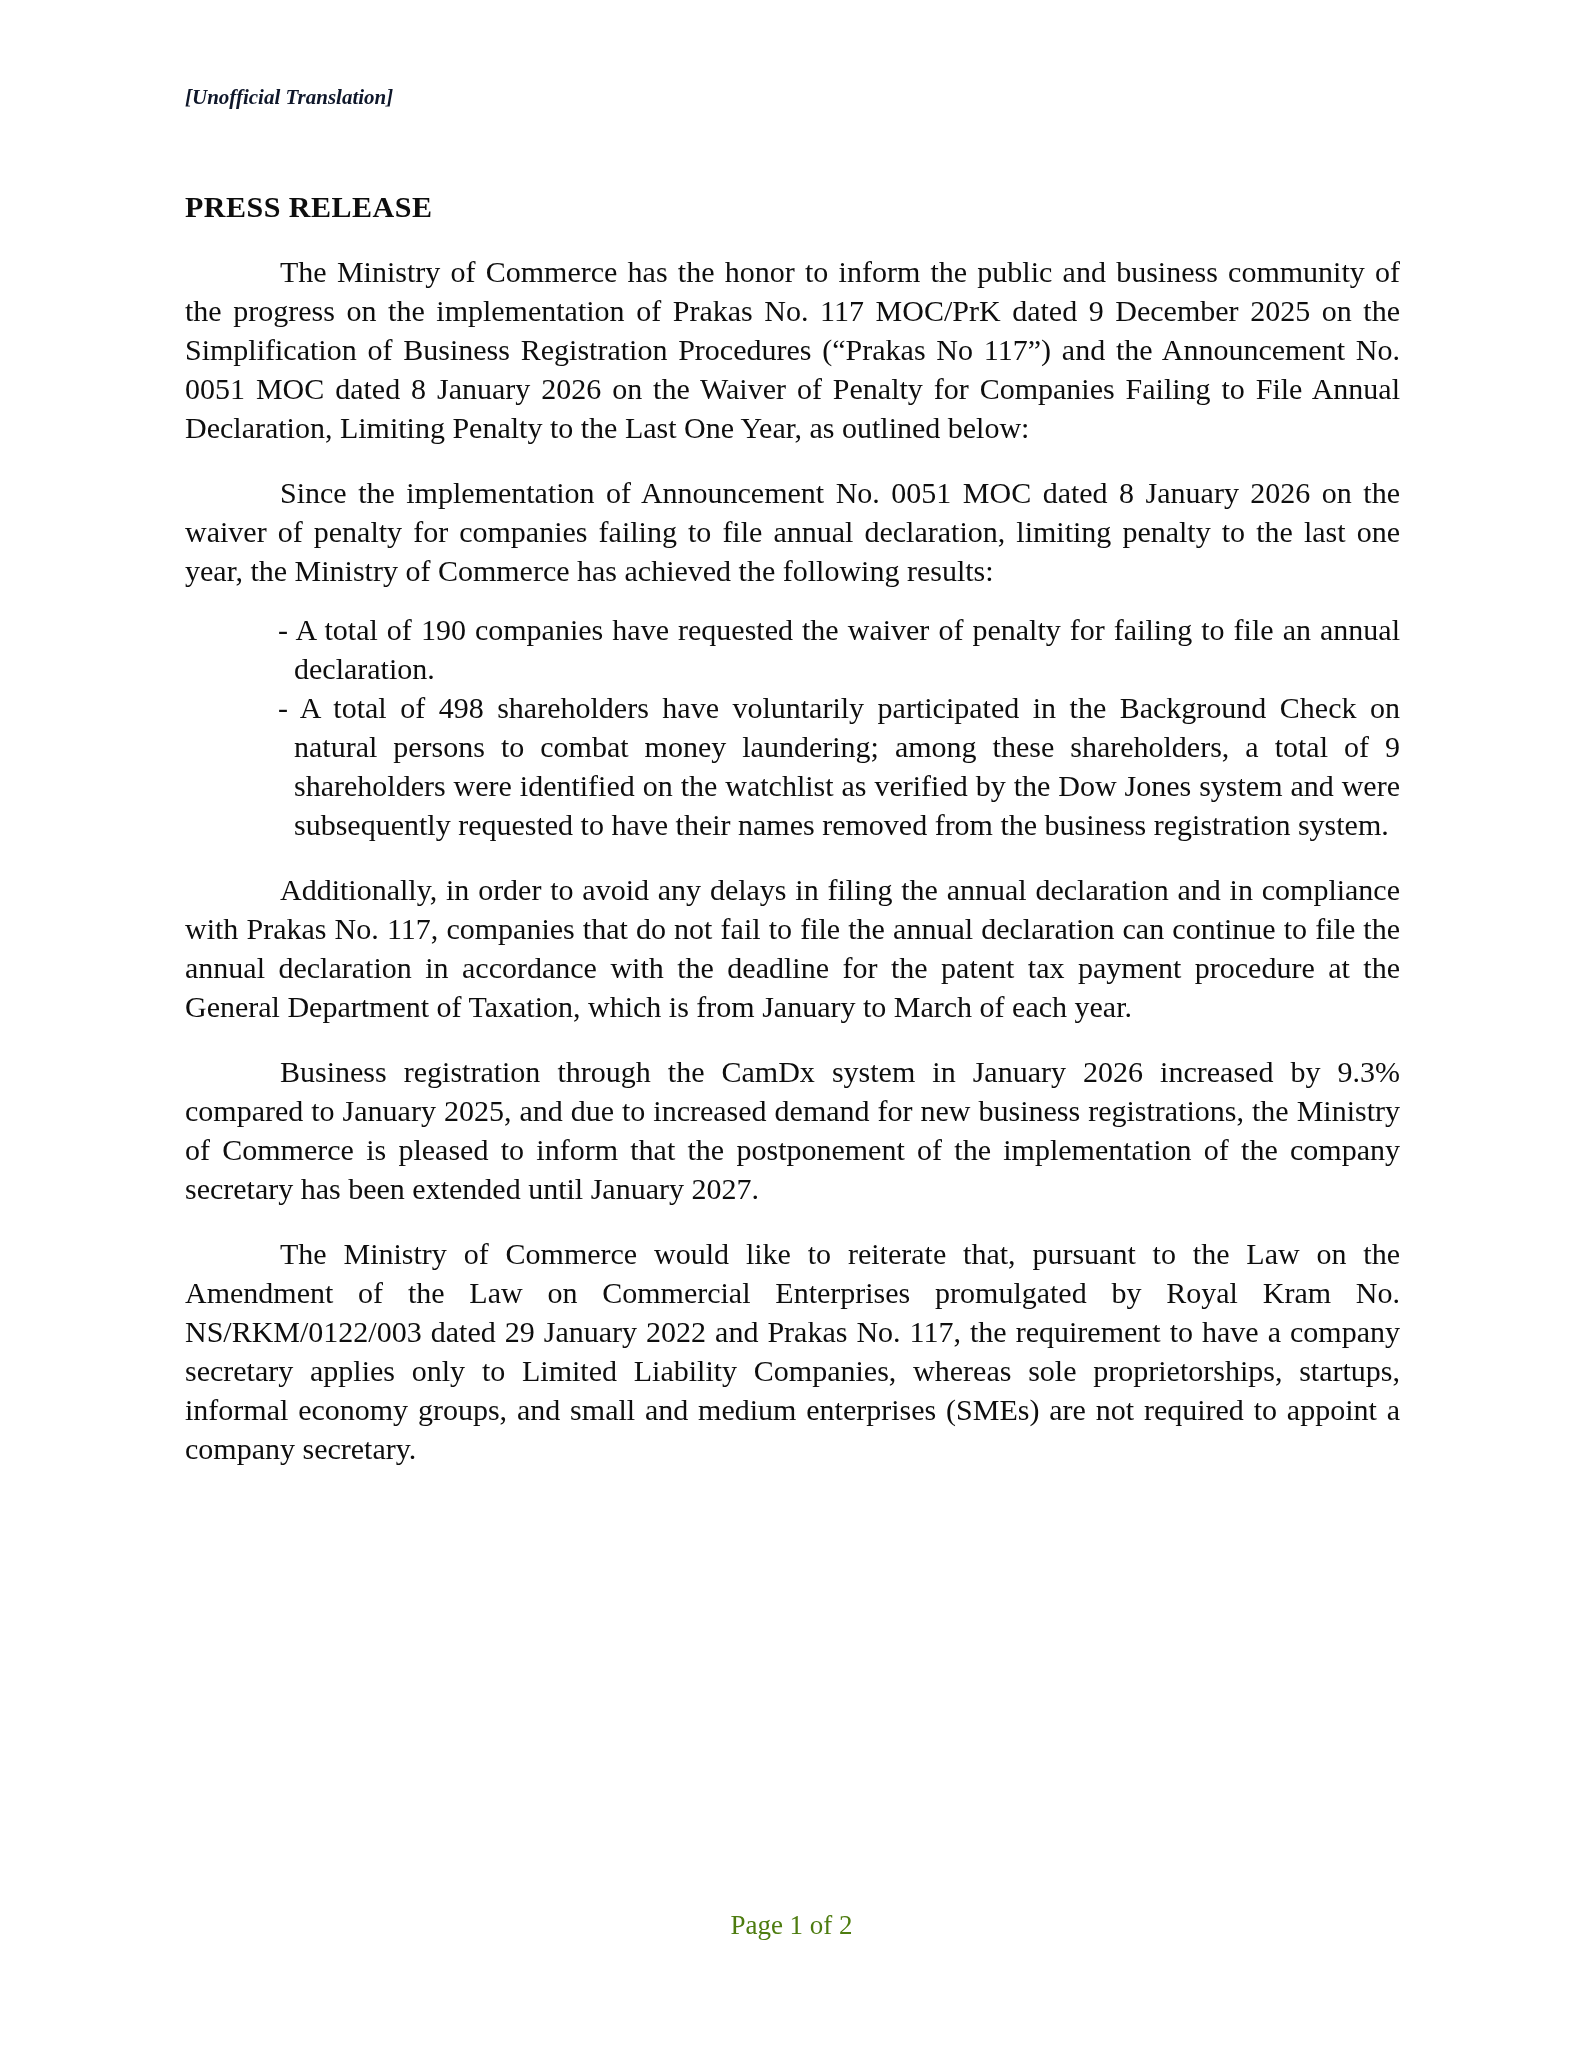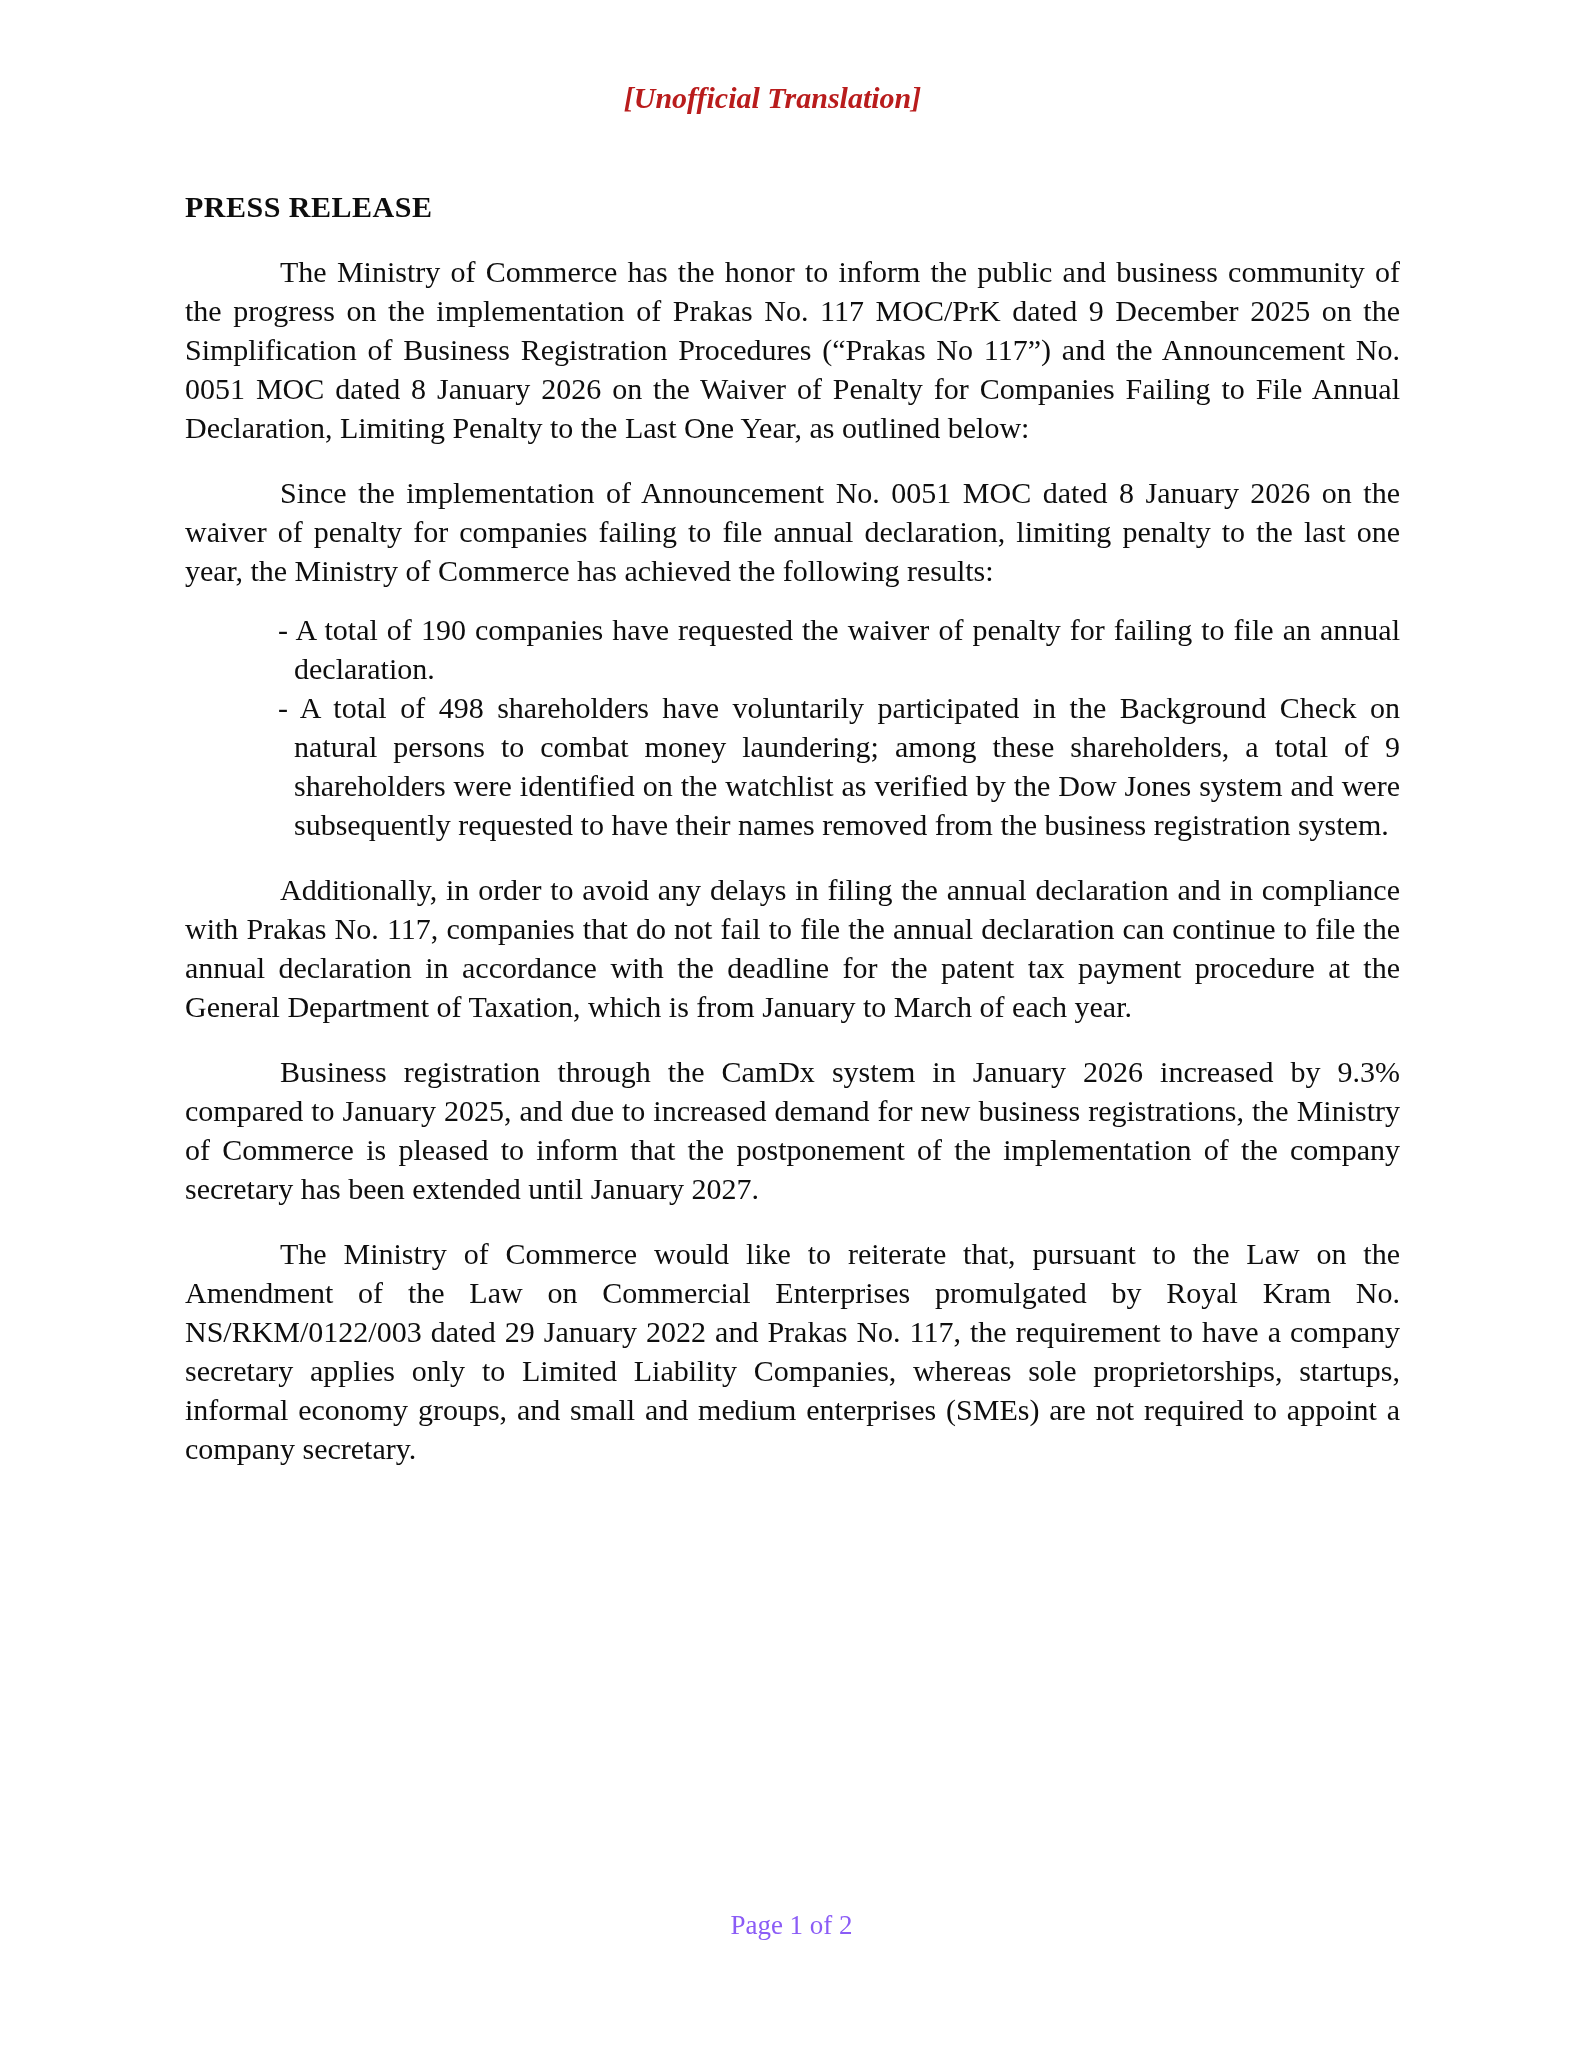--- a/index.html
+++ b/index.html
@@ -13,26 +13,26 @@
     height: 2048px;
     box-sizing: border-box;
     background: #ffffff;
     padding: 78px 183px 0 185px;
     font-family: "Liberation Serif", "DejaVu Serif", serif;
     color: #0e0e0e;
     font-size: 30px;
     line-height: 39px;
   }
   .watermark {
-    text-align: center;
+    text-align: left;
     padding-right: 40px;
-    color: #b91c1c;
+    color: #0f172a;
     font-style: italic;
     font-weight: bold;
-    font-size: 30px;
+    font-size: 21px;
   }
   .doc-title {
     margin-top: 70px;
     text-align: left;
     font-weight: bold;
     font-size: 30px;
     letter-spacing: 0.5px;
   }
   p.body-para {
     margin: 26px 0 0 0;
@@ -63,21 +63,21 @@
     font-weight: normal;
   }
   .page-footer {
     position: absolute;
     left: 0;
     right: 0;
     top: 1908px;
     text-align: center;
     font-size: 27px;
     line-height: 34px;
-    color: #8b5cf6;
+    color: #4d7c0f;
   }
 </style>
 </head>
 <body>
 
 <div class="page">
 
   <div class="watermark">[Unofficial Translation]</div>
 
   <div class="doc-title">PRESS RELEASE</div>

